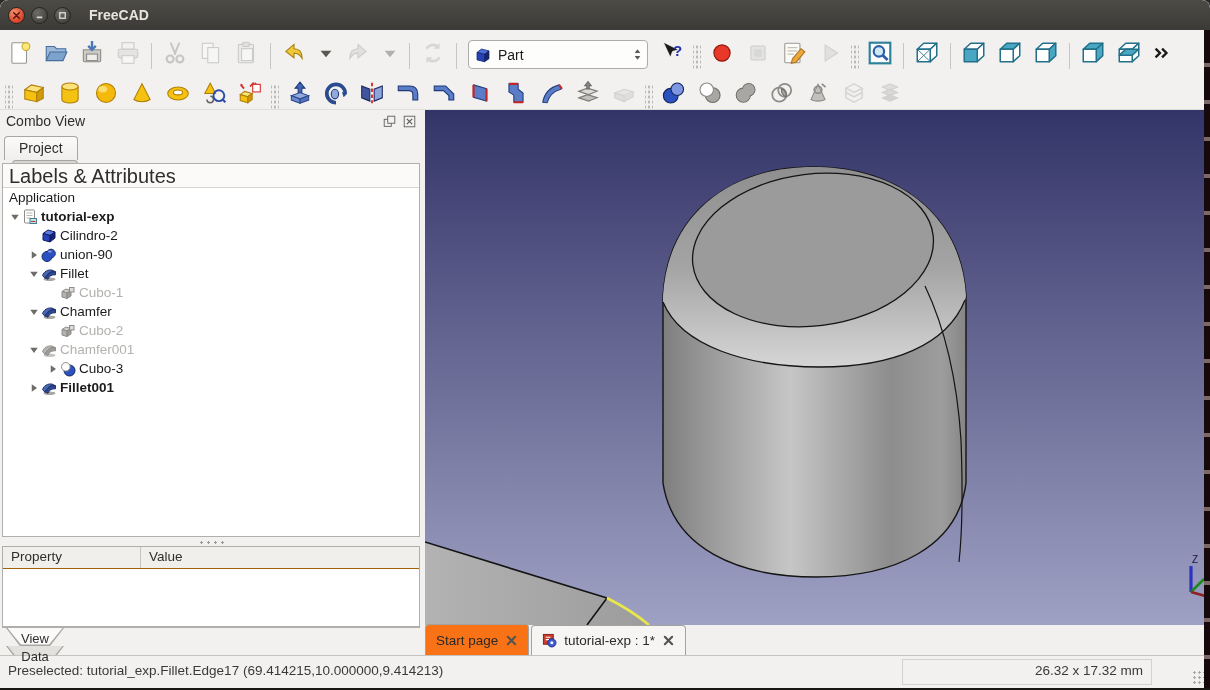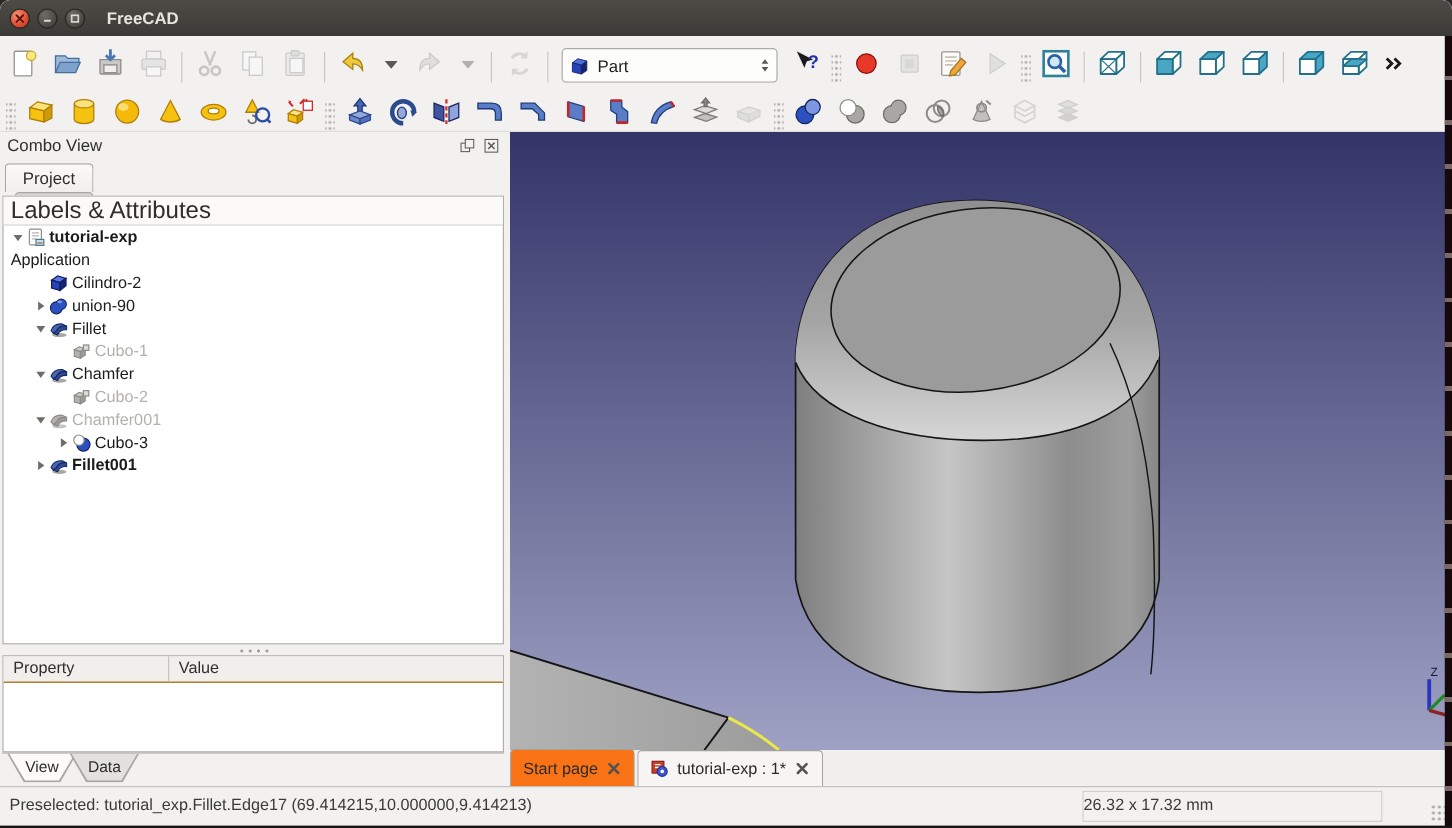--- a/index.html
+++ b/index.html
@@ -53,21 +53,21 @@
   .splitter{position:absolute;top:428px;left:2px;width:418px;height:8px;display:flex;
             align-items:center;justify-content:center;}
   .splitter .dots{width:26px;height:3px;background-image:radial-gradient(circle,#9a9894 1.1px,transparent 1.3px);
                   background-size:7px 3px;}
   .prop-frame{position:absolute;top:436px;left:2px;width:418px;height:81px;background:#fff;
               border:1px solid #b1afab;}
   .prop-head{display:flex;height:22px;background:#f0efec;border-bottom:1px solid #a16207;}
   .prop-head .ph{font-size:13.5px;color:#2e2e2e;padding:2px 0 0 8px;}
   .prop-head .ph:first-child{width:138px;border-right:1px solid #c6c4c0;}
   .south-tabs{position:absolute;top:517px;left:2px;width:418px;height:28px;border-top:1px solid #b1afab;
-              display:flex;padding-left:4px;}
+              display:flex;padding-left:4px;flex-direction:column;}
   .stab{position:relative;width:58px;height:24px;margin-right:-6px;}
   .stab::before{content:"";position:absolute;inset:0;background:#a8a6a2;
                 clip-path:polygon(0 0,100% 0,76% 100%,24% 100%);}
   .stab::after{content:"";position:absolute;inset:0 1.5px 1.5px 1.5px;background:#e3e1dd;
                clip-path:polygon(0 0,100% 0,75.6% 100%,24.4% 100%);}
   .stab.active::after{background:#fbfaf9;}
   .stab .slabel{position:relative;z-index:1;display:block;text-align:center;font-size:13px;
                 color:#2e2e2e;padding-top:3px;}
   
   .viewport{position:absolute;top:110px;left:425px;width:780px;height:545px;}
@@ -76,21 +76,21 @@
   .mdi-tab{display:flex;align-items:center;gap:7px;padding:0 10px;height:31px;background:#f97316;
            border:1px solid #a5a39f;border-bottom:none;border-radius:4px 4px 0 0;margin-right:2px;
            font-size:13.5px;color:#2a2a2a;}
   .mdi-tab.active{height:30px;background:#f6f5f3;}
   .mdi-close{border:none;background:transparent;padding:0;display:flex;align-items:center;}
   
   .statusbar{position:absolute;top:655px;left:0;right:0;height:33px;background:#f2f1f0;
              border-top:1px solid #c5c3bf;}
   .status-msg{position:absolute;left:8px;top:7px;font-size:13.5px;color:#3a3a3a;}
   .status-dim-cell{position:absolute;right:58px;top:3px;width:250px;height:26px;
-                   border:1px solid #d3d1cd;border-radius:0;text-align:left;
+                   border:1px solid #d3d1cd;border-radius:0;text-align:right;
                    font-size:13.5px;color:#3a3a3a;padding:3px 8px 0 0;}
   .grip{position:absolute;right:4px;bottom:4px;width:14px;height:14px;
         background-image:radial-gradient(circle,#aaa8a4 1.2px,transparent 1.4px);
         background-size:5px 5px;}
   .bottom-strip{position:absolute;bottom:0;left:0;right:0;height:2px;background:#181714;}
   .right-strip{position:absolute;top:30px;right:0;width:6px;height:660px;background:#16090c;
                background-image:repeating-linear-gradient(180deg,transparent 0,transparent 33px,#7c6867 33px,#7c6867 37px);}
 </style>
 </head>
 <body>
@@ -486,40 +486,40 @@
           <path d="M5.5 5.5l6 6M11.5 5.5l-6 6" stroke="#5e5c58" stroke-width="1.4"></path>
         </svg>
     </button>
     <div class="cv-tabs" id="cv-tabs">
         <div class="cv-tab active">Project</div>
         <div class="cv-tab">Tasks</div>
       </div>
     <div class="tree-frame">
       <div class="tree-header">Labels &amp; Attributes</div>
       <div id="tree-rows">
+          <div class="tree-row">
+            <span style="width:6px"></span>
+            <span class="tlabel">Application</span>
+          </div>
           <div class="tree-row bold">
             <span style="width:4px"></span>
             <span class="exp">
               <svg width="12" height="12" viewBox="0 0 16 16">
                 <path d="M3 5h10l-5 7z" fill="#6e6c68"></path>
               </svg>
             </span>
             <span class="ticon">
               <svg width="16" height="16" viewBox="0 0 16 16">
                 <rect x="2.5" y="1" width="10" height="13" rx="1" fill="#fff" stroke="#8e8c88"></rect>
                 <path d="M4.5 4h6M4.5 6.5h6M4.5 9h4" stroke="#b9b7b3"></path>
                 <rect x="8" y="9.5" width="6.5" height="5" fill="#bfe3ea" stroke="#4b7e8c"></rect>
                 <path d="M9 12.5h4.5" stroke="#c0392b"></path>
               </svg>
             </span>
             <span class="tlabel">tutorial-exp</span>
-          </div>
-          <div class="tree-row">
-            <span style="width:6px"></span>
-            <span class="tlabel">Application</span>
           </div>
           <div class="tree-row">
             <span style="width:23px"></span>
             <span class="exp"></span>
             <span class="ticon">
               <svg width="16" height="16" viewBox="0 0 16 16">
                 <path d="M2 5.5L7 2l7 2-5 3.5z" fill="#5b77e0" stroke="#101c5e"></path>
                 <path d="M2 5.5l7 2V14l-7-2z" fill="#2742b8" stroke="#101c5e"></path>
                 <path d="M9 7.5l5-3.5V10l-5 4z" fill="#15237a" stroke="#101c5e"></path>
               </svg>

